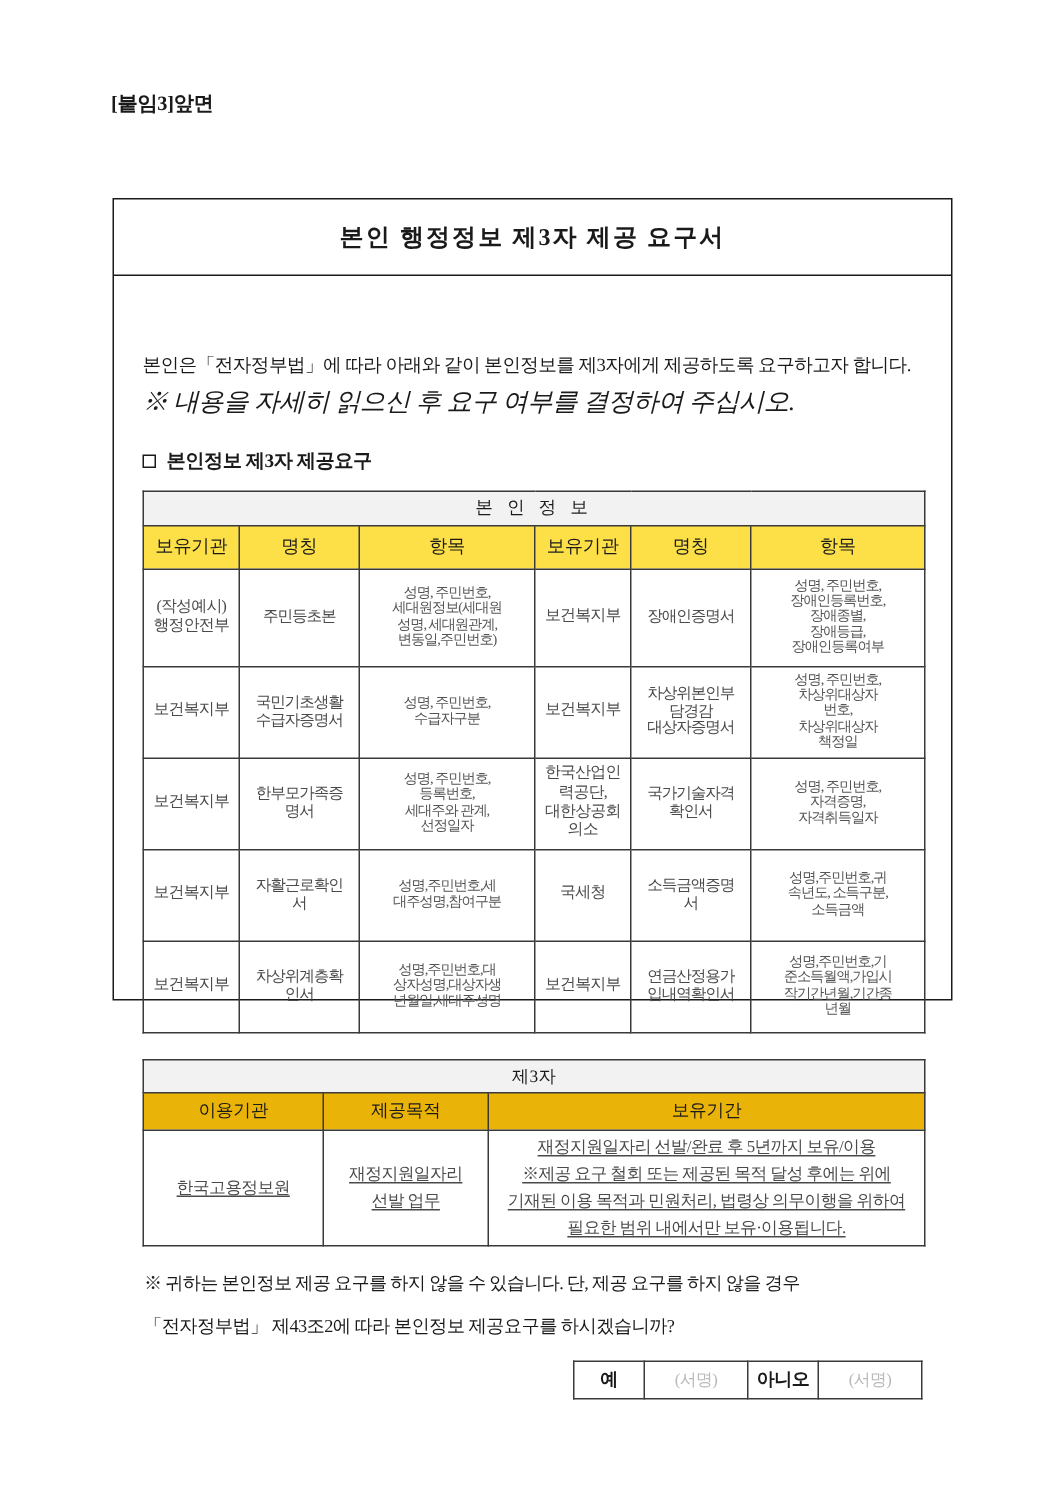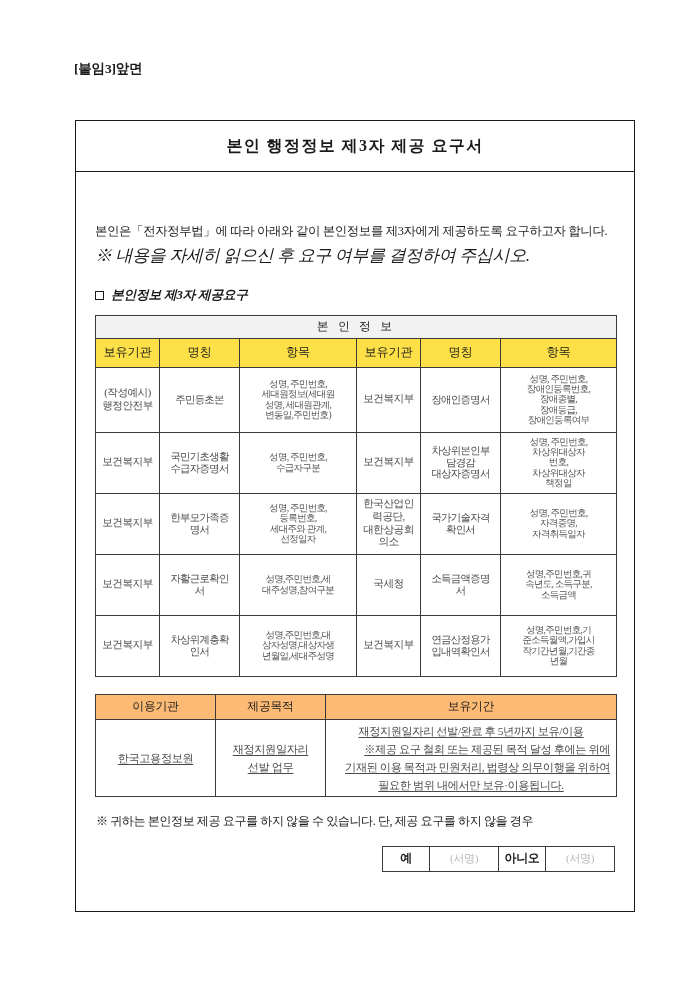--- a/index.html
+++ b/index.html
@@ -27,23 +27,23 @@
     align-items: baseline;
     font-size: 13.5px;
     letter-spacing: -0.2px;
     font-weight: bold;
   }
 
   
   .form-box {
     position: absolute;
     left: 75px;
-    top: 120px;
+    top: 132px;
     width: 560px;
-    height: 792px;
+    height: 535px;
     border: 1.6px solid #1a1a1a;
     box-sizing: border-box;
     background: #fff;
   }
 
   .form-title {
     height: 50px;
     border-bottom: 1.1px solid #1a1a1a;
     display: flex;
     align-items: center;
@@ -74,21 +74,20 @@
 
   .section-label {
     margin-top: 17px;
     margin-bottom: 11px;
     font-size: 12.8px;
     font-weight: bold;
     letter-spacing: -0.3px;
     display: flex;
     align-items: center;
     gap: 7px;
-    font-style: italic;
   }
   .chk {
     display: inline-block;
     width: 9px;
     height: 9px;
     border: 1.1px solid #1a1a1a;
     box-sizing: border-box;
   }
 
   
@@ -148,35 +147,35 @@
     font-weight: bold;
     height: 17px;
     letter-spacing: 0.2px;
     background: #f2f2f2;
   }
   .g2-head td {
     font-size: 11.8px;
     font-weight: bold;
     height: 20px;
     letter-spacing: -0.2px;
-    background: #fdba74;
+    background: #eab308;
   }
   .g2-body td {
     height: 66px;
   }
   .u-text {
     font-size: 11.2px;
     letter-spacing: -0.4px;
     line-height: 1.62;
     color: #4a4a4a;
     text-decoration: underline;
     text-underline-offset: 1.5px;
   }
   .u-text.left {
-    text-align: right;
+    text-align: center;
     padding: 0 4px;
   }
   .u-block > div { white-space: nowrap; }
 
   
   .notes {
     margin-top: 15px;
     padding: 0 1px;
   }
   .note-line {
@@ -309,40 +308,44 @@
       </tbody>
     </table>
 
     <table class="grid2">
       <colgroup>
         <col style="width:120px">
           <col style="width:110px">
           <col style="width:291px">
       </colgroup>
       <tbody>
+        <tr>
+          <td class="g2-caption" colspan="3">제3자</td>
+        </tr>
         <tr class="g2-head">
           <td>이용기관</td>
           <td>제공목적</td>
           <td>보유기간</td>
         </tr>
         <tr class="g2-body">
           <td class="u-text">한국고용정보원</td>
           <td class="u-text">재정지원일자리<br>선발 업무</td>
           <td class="u-block">
             <div class="u-text">재정지원일자리 선발/완료 후 5년까지 보유/이용</div>
             <div class="u-text left">※제공 요구 철회 또는 제공된 목적 달성 후에는 위에</div>
             <div class="u-text left">기재된 이용 목적과 민원처리, 법령상 의무이행을 위하여</div>
             <div class="u-text">필요한 범위 내에서만 보유·이용됩니다.</div>
           </td>
         </tr>
       </tbody>
     </table>
 
     <div class="notes">
       <div class="note-line">※ 귀하는 본인정보 제공 요구를 하지 않을 수 있습니다. 단, 제공 요구를 하지 않을 경우</div>
+      <div class="question">「전자정부법」 제43조2에 따라 본인정보 제공요구를 하시겠습니까?</div>
     </div>
 
     <div class="sign-wrap">
       <table class="sign">
         <tbody>
           <tr>
             <td class="sg-label">예</td>
             <td class="sg-blank">(서명)</td>
             <td class="sg-label">아니오</td>
             <td class="sg-blank">(서명)</td>

